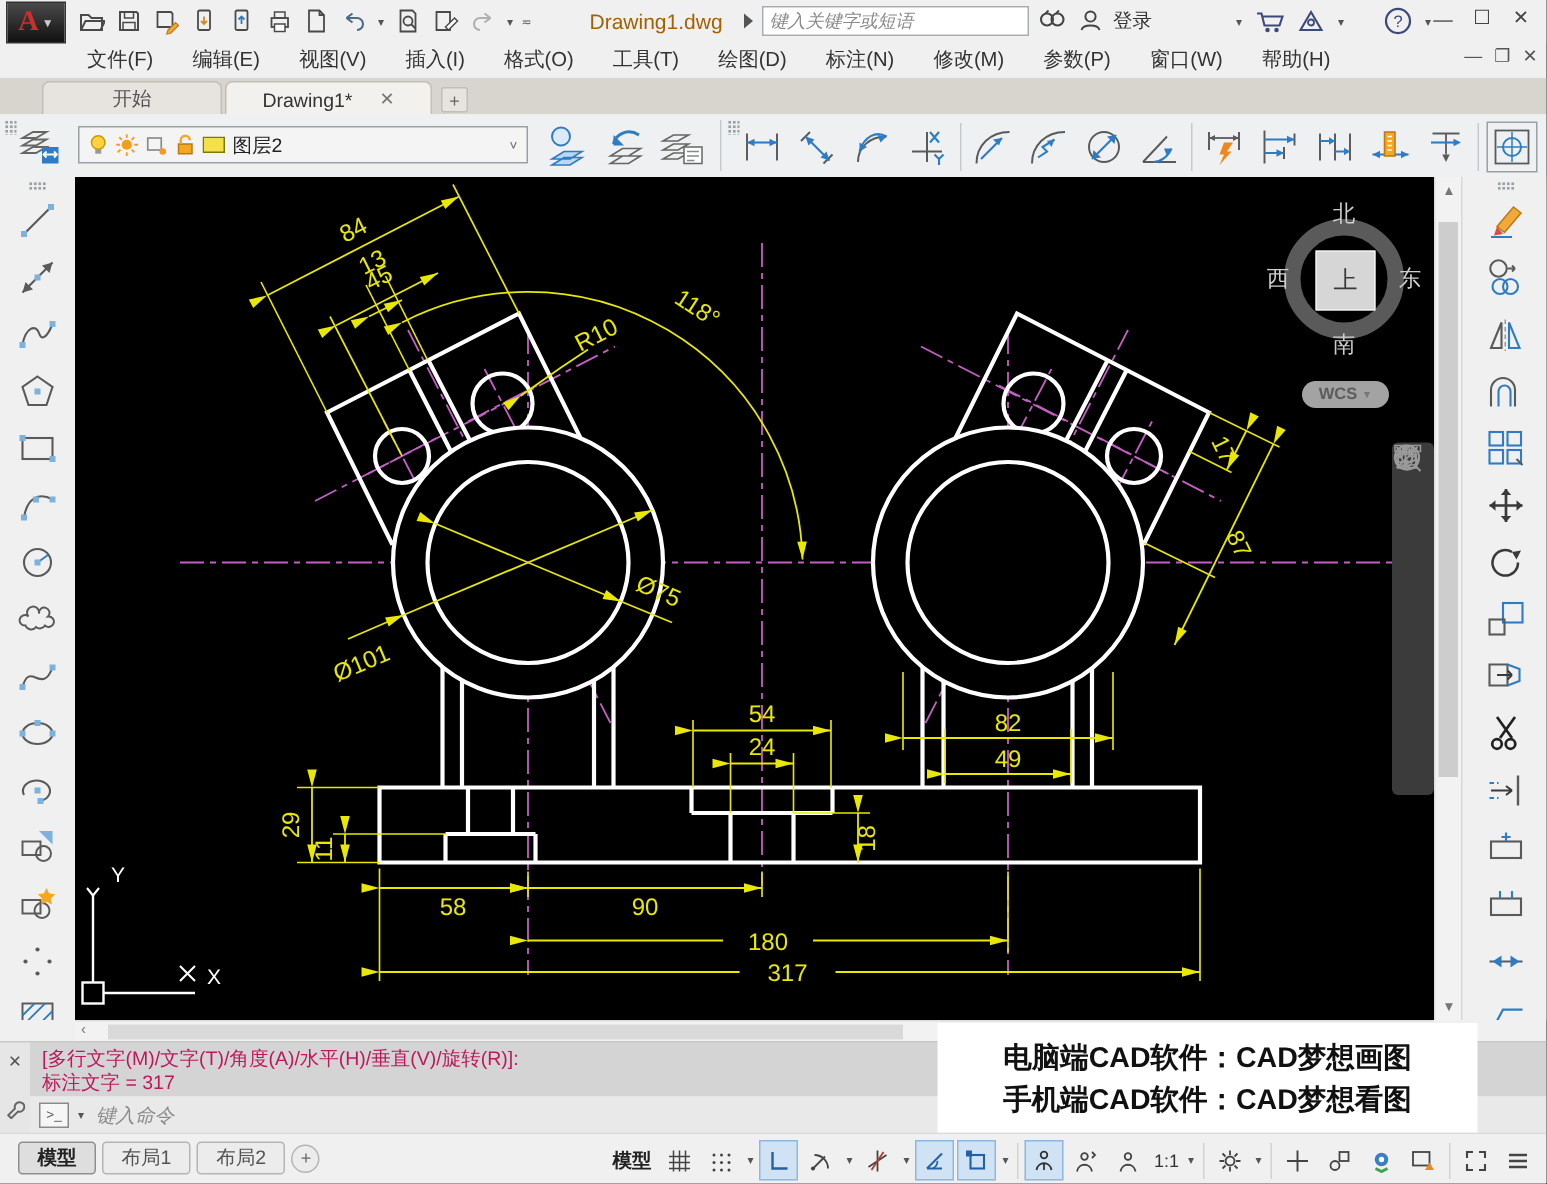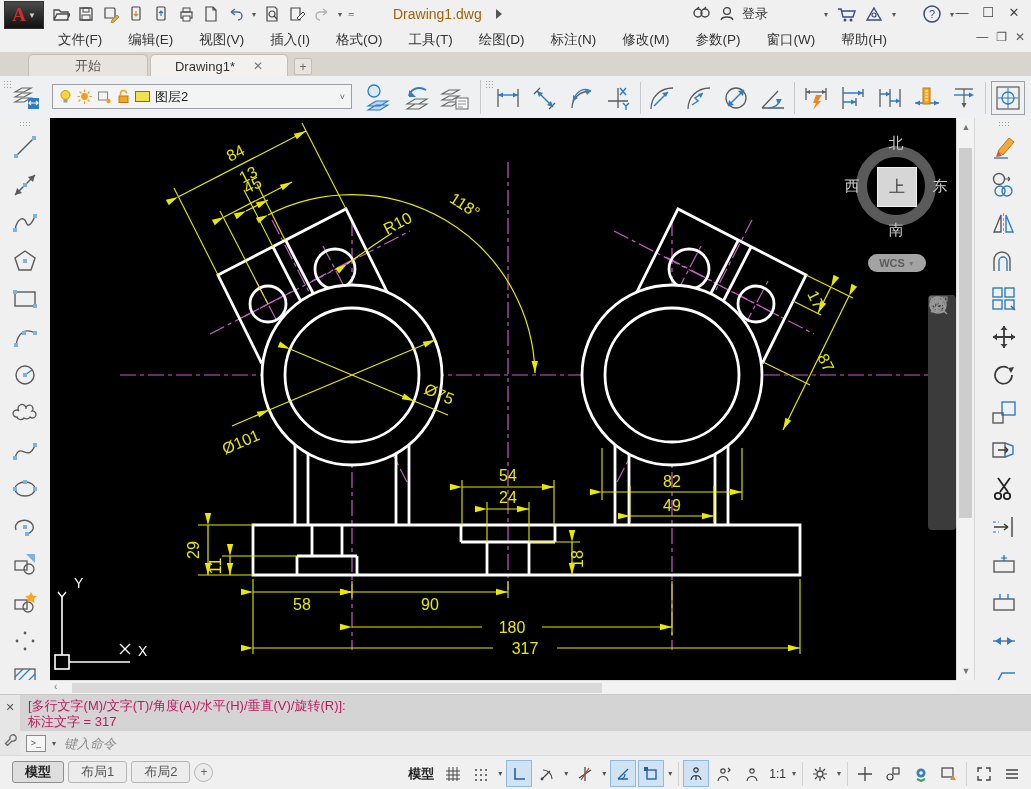--- a/index.html
+++ b/index.html
@@ -174,20 +174,23 @@
           <svg width="18" height="18">
             <path d="M14,7H7a4,4 0 1 0 0,8" fill="none" stroke="#b0b0b0" stroke-width="1.4"></path>
             <path d="M14,7l-4,-3 M14,7l-4,3" fill="none" stroke="#b0b0b0" stroke-width="1.4"></path>
           </svg>
         </div>
       <div class="caret">▾</div>
       <div class="caret">≂</div>
     </div>
     <div class="doc-title">Drawing1.dwg</div>
     <div class="srch-exp"></div>
+    <div class="searchbox">
+      <input type="text" placeholder="键入关键字或短语" style="">
+    </div>
     <div class="tb-right">
       <svg width="20" height="18">
           <circle cx="6" cy="8" r="4" fill="none" stroke="#444" stroke-width="1.4"></circle>
           <circle cx="13" cy="8" r="4" fill="none" stroke="#444" stroke-width="1.4"></circle>
           <path d="M5,4l2,-2 M12,4l2,-2" stroke="#444" stroke-width="1.2"></path>
         </svg>
       <svg width="18" height="18">
           <circle cx="9" cy="6" r="3.4" fill="none" stroke="#444" stroke-width="1.3"></circle>
           <path d="M3,15c1,-4 11,-4 12,0" fill="none" stroke="#444" stroke-width="1.3"></path>
         </svg>
@@ -738,20 +741,24 @@
   <div class="cmdhist">
     <div>[多行文字(M)/文字(T)/角度(A)/水平(H)/垂直(V)/旋转(R)]:</div>
     <div>标注文字 = 317</div>
   </div>
   <div class="cmdinput">
     <div class="prompt-box">&gt;_</div>
     <span class="caret">▾</span>
     <input type="text" placeholder="键入命令" style="">
   </div>
 
+  <div class="watermark">
+    <div>电脑端CAD软件：CAD梦想画图</div>
+    <div>手机端CAD软件：CAD梦想看图</div>
+  </div>
 
   <div class="statusbar">
     <div class="ltabs">
       <div class="ltab active">
           <span>模型</span>
         </div>
       <div class="ltab">
           <span>布局1</span>
         </div>
       <div class="ltab">

